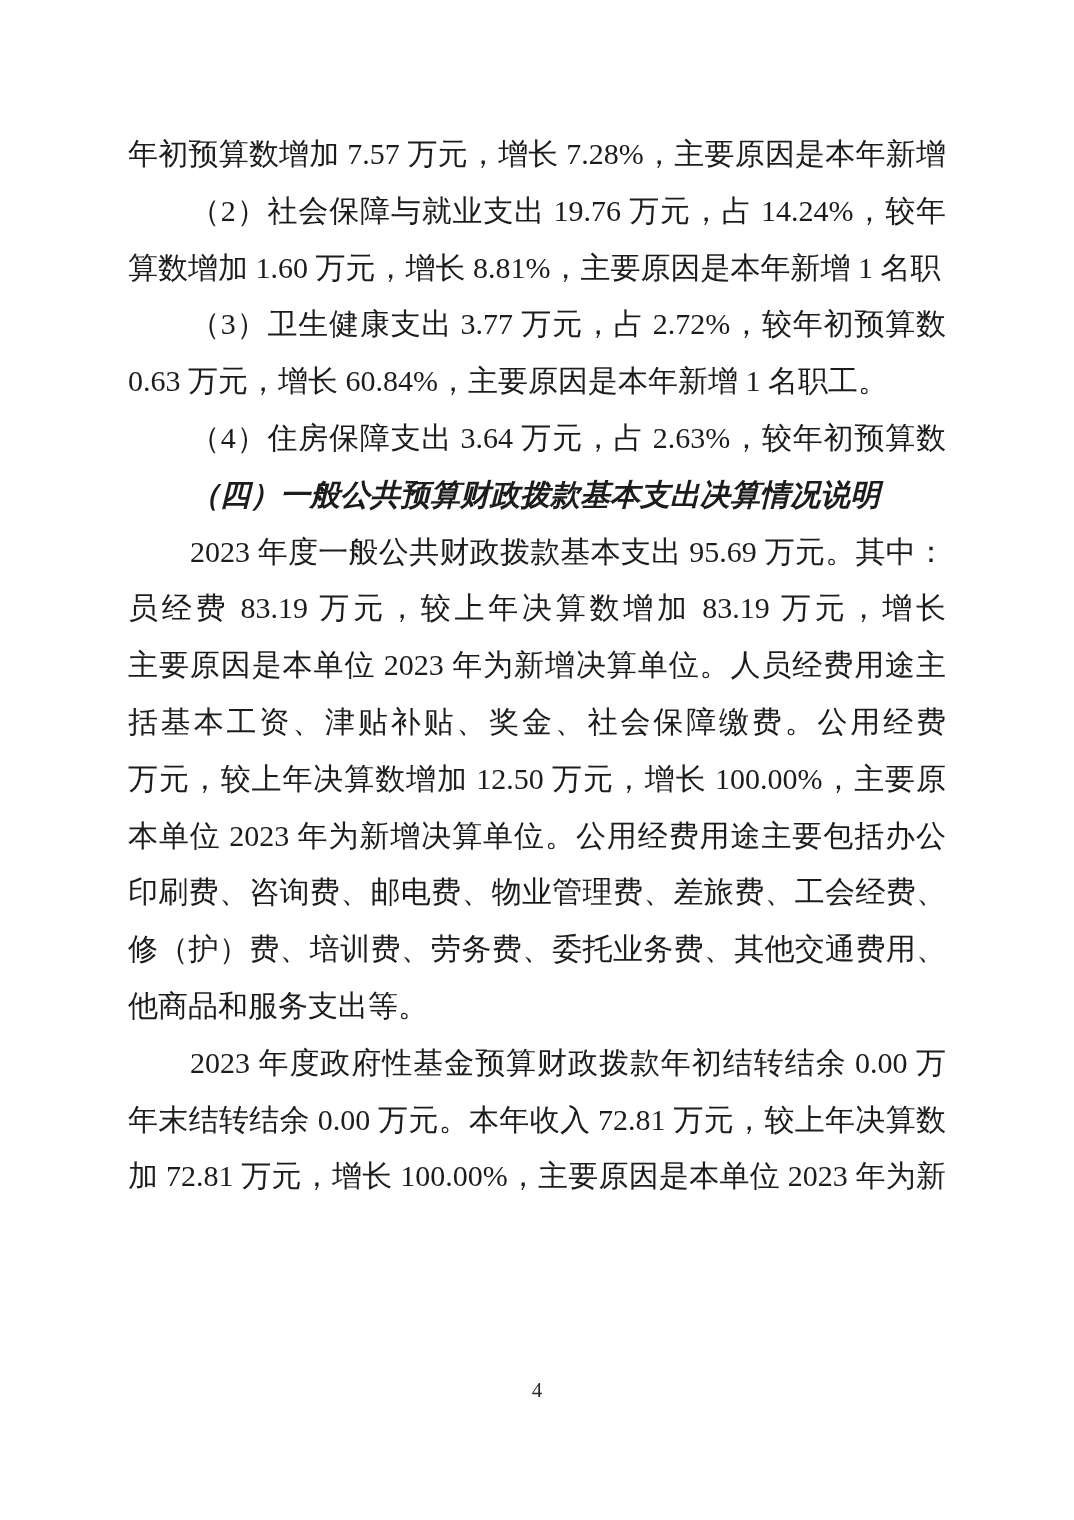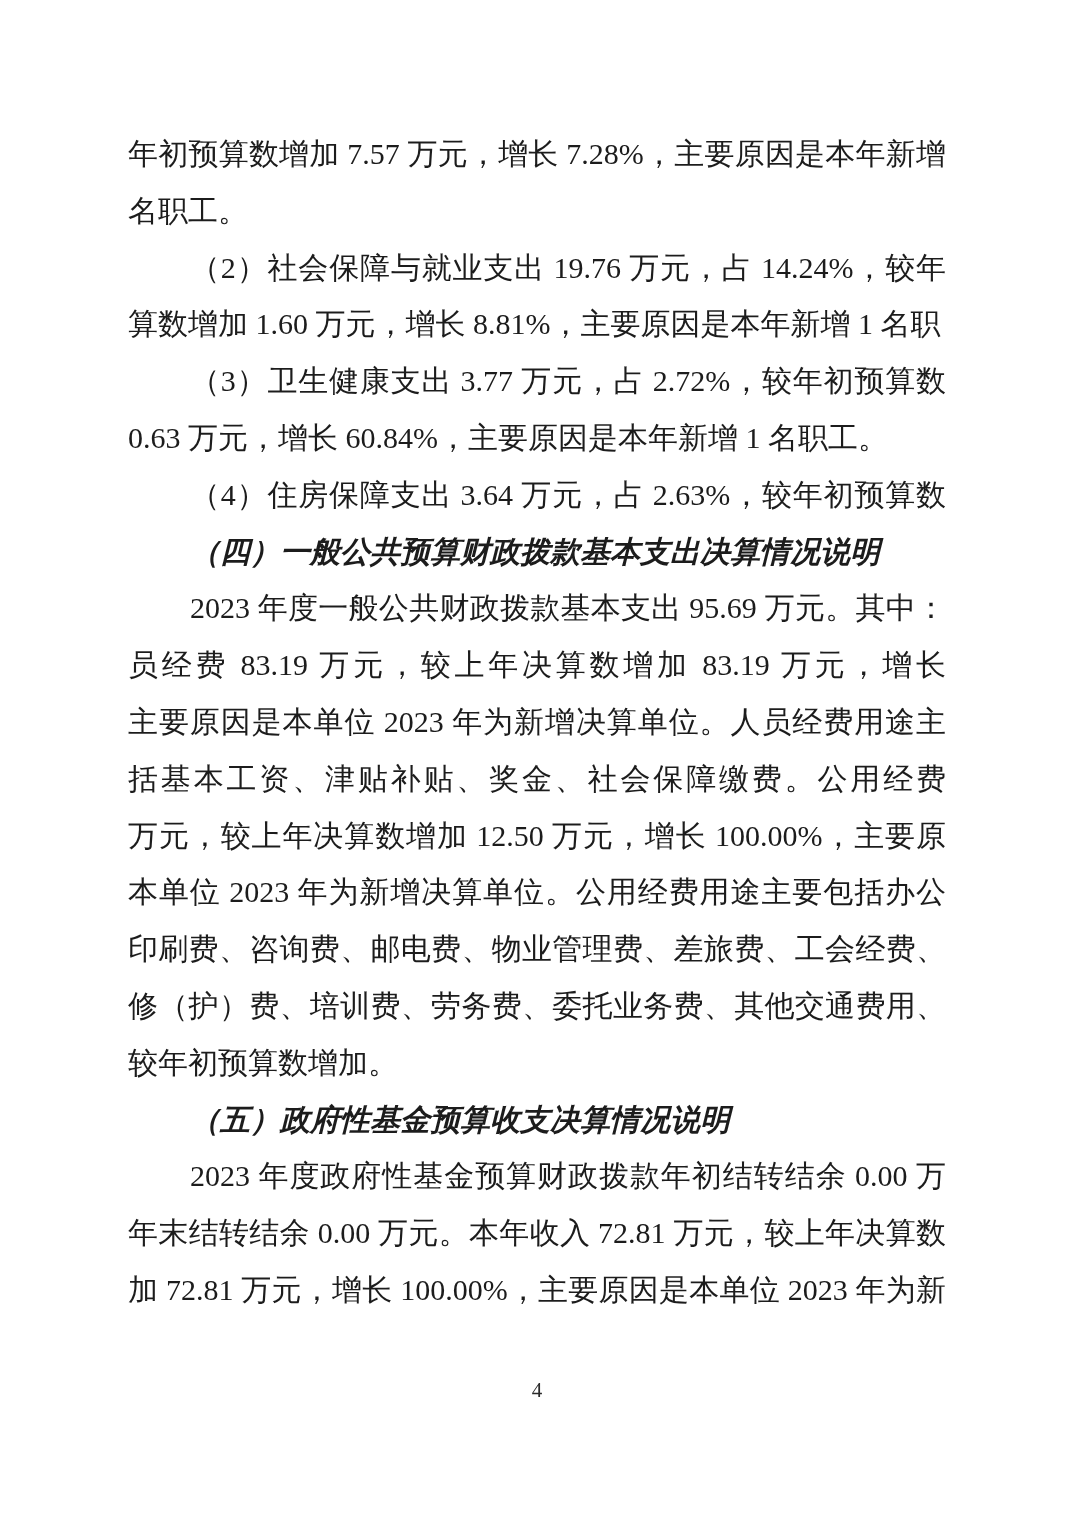--- a/index.html
+++ b/index.html
@@ -52,35 +52,33 @@
     line-height: 28px;
     color: #2a2a2a;
   }
 </style>
 </head>
 <body>
 
 <div class="page">
   <div class="content">
     <div class="line j">年初预算数增加 7.57 万元，增长 7.28%，主要原因是本年新增 1</div>
-    <div class="line">名职工。</div>
     <div class="line ind j">（2）社会保障与就业支出 19.76 万元，占 14.24%，较年初预</div>
     <div class="line">算数增加 1.60 万元，增长 8.81%，主要原因是本年新增 1 名职工。</div>
     <div class="line ind j">（3）卫生健康支出 3.77 万元，占 2.72%，较年初预算数增加</div>
     <div class="line">0.63 万元，增长 60.84%，主要原因是本年新增 1 名职工。</div>
     <div class="line ind j">（4）住房保障支出 3.64 万元，占 2.63%，较年初预算数增加</div>
     <div class="line ind b">（四）一般公共预算财政拨款基本支出决算情况说明</div>
     <div class="line ind j">2023 年度一般公共财政拨款基本支出 95.69 万元。其中：人</div>
     <div class="line j">员经费 83.19 万元，较上年决算数增加 83.19 万元，增长 100.00%，</div>
     <div class="line j">主要原因是本单位 2023 年为新增决算单位。人员经费用途主要包</div>
     <div class="line j">括基本工资、津贴补贴、奖金、社会保障缴费。公用经费 12.50</div>
     <div class="line j">万元，较上年决算数增加 12.50 万元，增长 100.00%，主要原因是</div>
     <div class="line j">本单位 2023 年为新增决算单位。公用经费用途主要包括办公费、</div>
     <div class="line j">印刷费、咨询费、邮电费、物业管理费、差旅费、工会经费、维</div>
     <div class="line j">修（护）费、培训费、劳务费、委托业务费、其他交通费用、其</div>
-    <div class="line">较年初预算数增加。</div>
-    <div class="line ind b">（五）政府性基金预算收支决算情况说明</div>
+    <div class="line">他商品和服务支出等。</div>
     <div class="line ind j">2023 年度政府性基金预算财政拨款年初结转结余 0.00 万元，</div>
     <div class="line j">年末结转结余 0.00 万元。本年收入 72.81 万元，较上年决算数增</div>
     <div class="line j">加 72.81 万元，增长 100.00%，主要原因是本单位 2023 年为新增</div>
   </div>
   <div class="pagenum">4</div>
 </div>
 
 </body></html>

